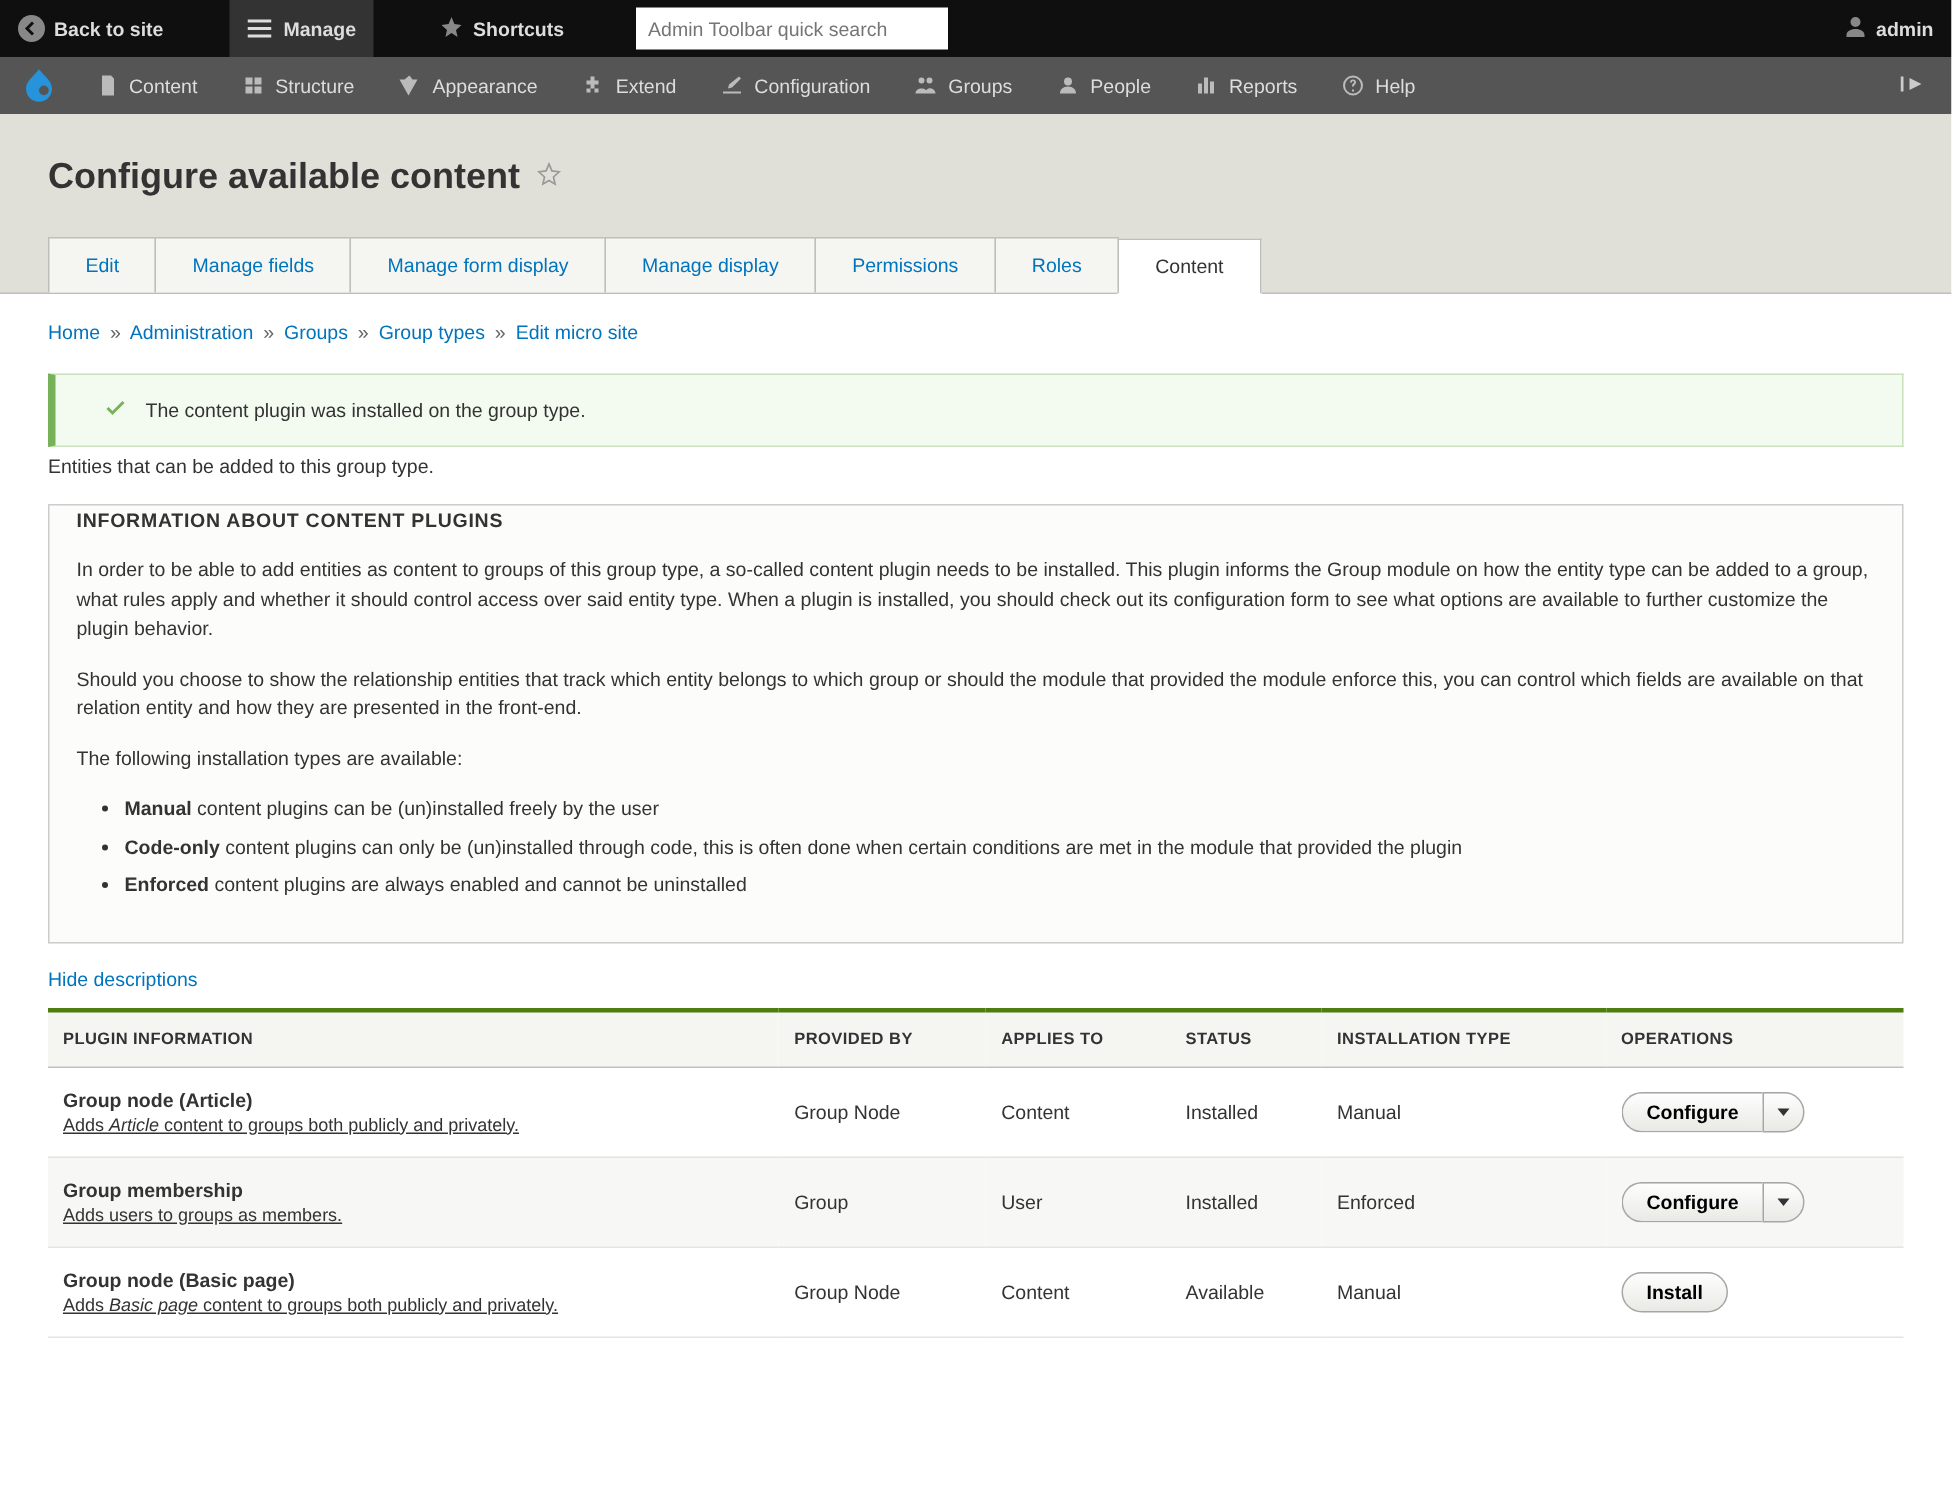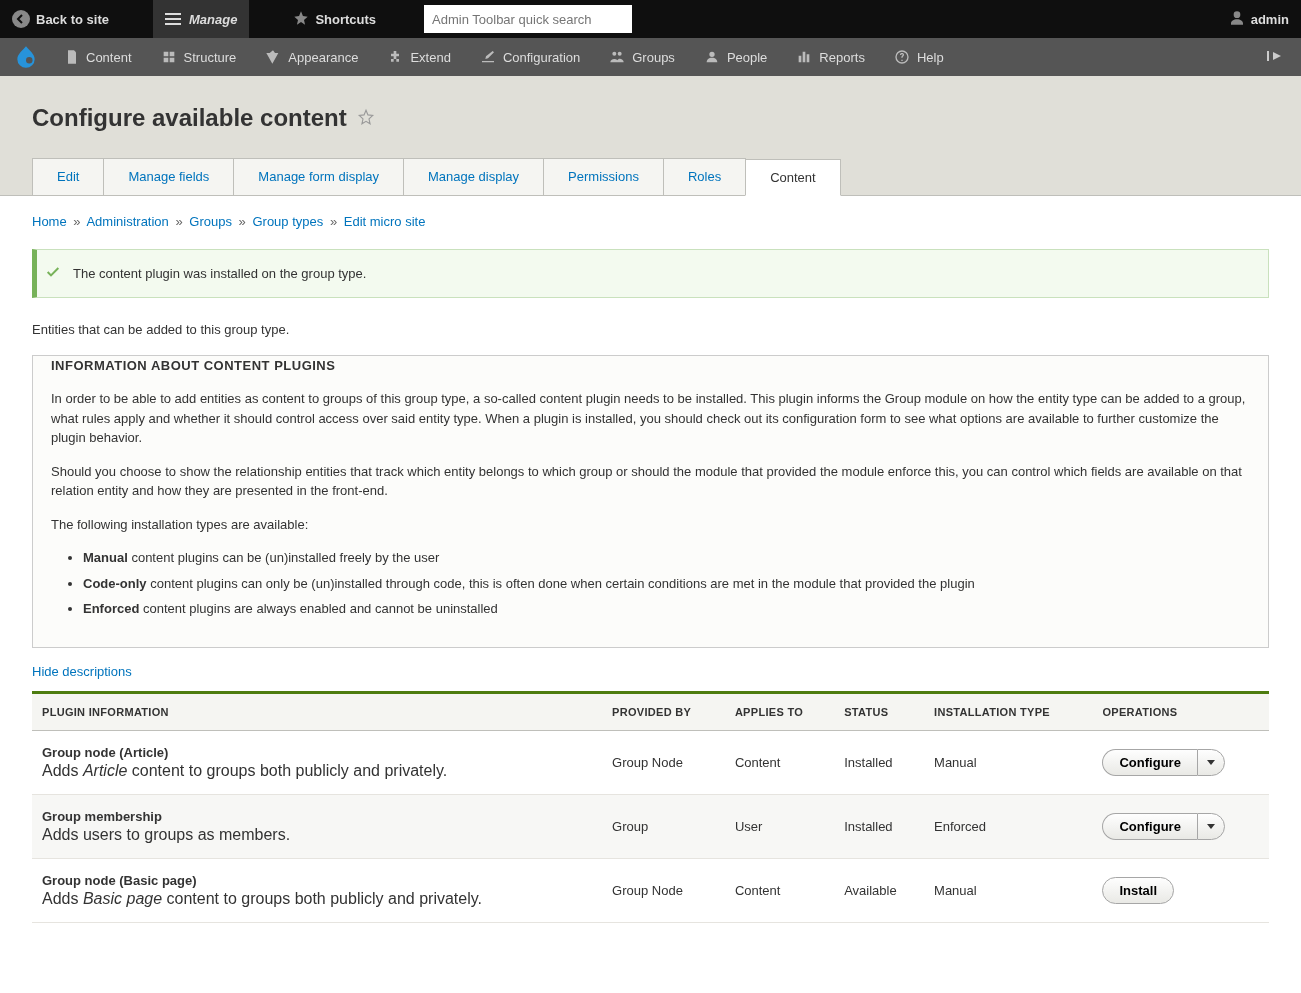--- a/index.html
+++ b/index.html
@@ -1,21 +1,21 @@
 <!DOCTYPE html>
 <html><head>
 <meta charset="utf-8">
 <style>
 * { box-sizing: border-box; margin: 0; padding: 0; }
 body { font-family: "Lucida Grande", "Lucida Sans Unicode", Verdana, sans-serif; font-size: 13px; color: #333; background: #fff; }
 
 
 .toolbar-top { background: #0f0f0f; height: 38px; display: flex; align-items: center; color: #ddd; gap: 32px; }
 .toolbar-top .item { display: flex; align-items: center; padding: 0 12px; height: 38px; cursor: pointer; font-weight: bold; font-size: 13px; }
-.toolbar-top .item.active { background: #333; font-style: italic; }
+.toolbar-top .item.active { background: #333; }
 .toolbar-top .search { margin-left: 4px; }
 .toolbar-top .search input { width: 208px; height: 28px; padding: 4px 8px; border: none; font-size: 13px; background: #fff; }
 .toolbar-top .spacer { flex: 1; }
 .toolbar-top .icon-circle { width: 18px; height: 18px; border-radius: 50%; background: #888; display: inline-flex; align-items: center; justify-content: center; margin-right: 6px; }
 .toolbar-top .icon-circle svg { fill: #0f0f0f; }
 .toolbar-top .manage-icon { display: inline-flex; margin-right: 8px; }
 .toolbar-top .star-icon { margin-right: 6px; }
 .toolbar-top .user-icon { margin-right: 6px; }
 
 
@@ -40,39 +40,39 @@
 .tab-underline { border-bottom: 1px solid #bfbfba; margin: 0 -32px; }
 
 
 .content { padding: 18px 32px 40px 32px; }
 
 .breadcrumbs { font-size: 13px; margin-bottom: 20px; }
 .breadcrumbs a { color: #0074bd; text-decoration: none; }
 .breadcrumbs .sep { color: #666; margin: 0 3px; }
 .breadcrumbs .em { color: #0074bd; }
 
-.status-msg { border: 1px solid #c9e1bd; border-left: 5px solid #77b259; background: #f3faef; padding: 14px 8px; display: flex; align-items: center; margin-bottom: 24px; }
+.status-msg { border: 1px solid #c9e1bd; border-left: 5px solid #77b259; background: #f3faef; padding: 14px 32px; display: flex; align-items: center; margin-bottom: 5px; }
 .status-msg .check { color: #77b259; margin-right: 12px; }
 
 .intro-text { margin-bottom: 18px; }
 
 .info-box { border: 1px solid #ccc; padding: 2px 18px 22px 18px; background: #fcfcfa; margin-bottom: 16px; }
 .info-box h3 { font-size: 13px; letter-spacing: 0.5px; text-transform: uppercase; margin-bottom: 16px; font-weight: bold; }
 .info-box p { margin-bottom: 14px; line-height: 1.5; }
 .info-box ul { margin-left: 32px; margin-top: 8px; }
 .info-box li { margin-bottom: 6px; line-height: 1.5; }
 
 .toggle-link { color: #0074bd; cursor: pointer; margin-bottom: 12px; display: inline-block; }
 
 table { width: 100%; border-collapse: collapse; border-top: 3px solid #4d7c0f; }
 thead th { background: #f5f5f2; text-align: left; padding: 12px 10px; font-size: 11px; text-transform: uppercase; letter-spacing: 0.3px; border-bottom: 1px solid #bfbfba; font-weight: bold; }
 tbody td { padding: 14px 10px; border-bottom: 1px solid #e6e4df; vertical-align: middle; }
 tbody tr:nth-child(even) { background: #f7f7f5; }
 .plugin-name { font-weight: bold; margin-bottom: 2px; }
-.plugin-desc { color: #333; font-size: 16px; }
+.plugin-desc { color: #333; font-size: 12px; text-decoration: underline; }
 .plugin-desc .em { font-style: italic; }
 
 .btn { display: inline-flex; align-items: center; background: linear-gradient(#fefefe, #e9e9e5); border: 1px solid #a6a6a6; border-radius: 16px; padding: 5px 16px; font-weight: bold; cursor: pointer; font-size: 13px; }
 .btn-drop { display: inline-flex; }
 .btn-drop .btn { border-radius: 16px 0 0 16px; border-right: none; }
 .btn-drop .drop { background: linear-gradient(#fefefe, #e9e9e5); border: 1px solid #a6a6a6; border-radius: 0 16px 16px 0; width: 28px; display: flex; align-items: center; justify-content: center; cursor: pointer; }
 .btn-drop .drop .caret { width: 0; height: 0; border-left: 4px solid transparent; border-right: 4px solid transparent; border-top: 5px solid #333; }
 </style>
 </head>
 <body>

